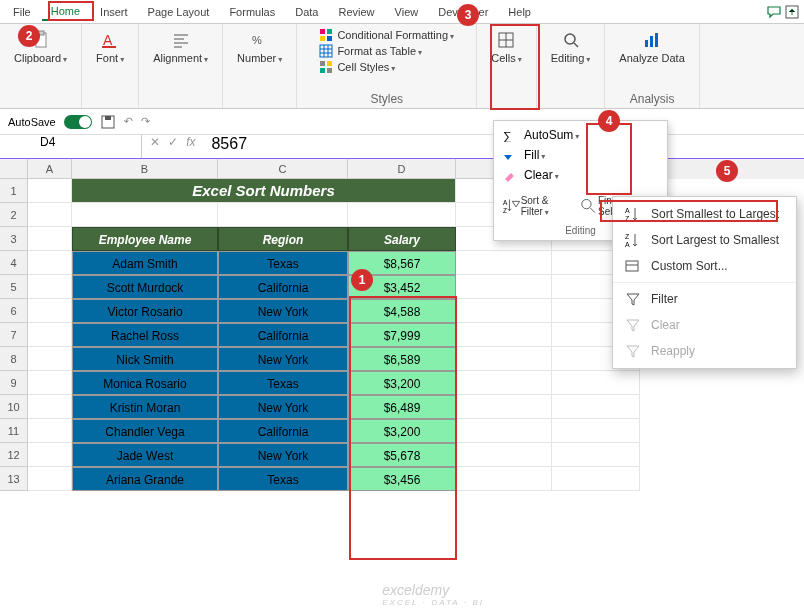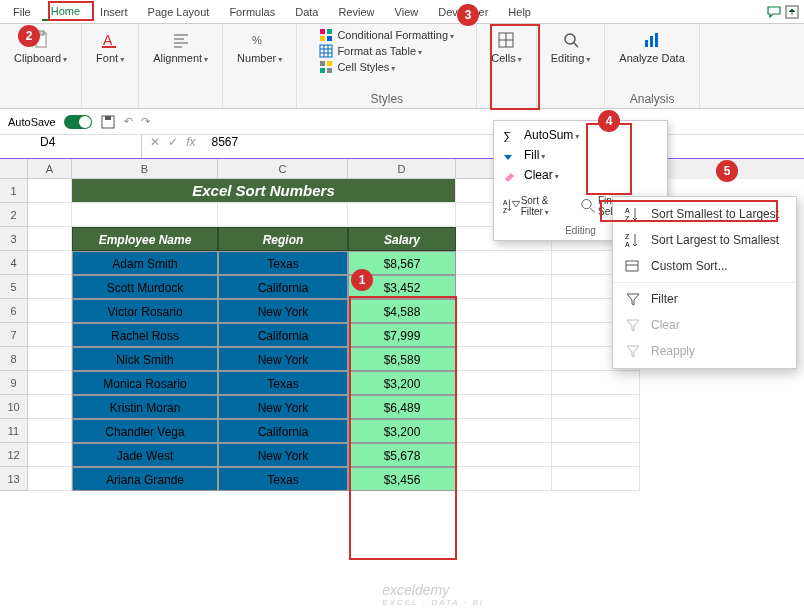--- a/index.html
+++ b/index.html
@@ -39,21 +39,21 @@
 
 
 .autosave-row { display: flex; align-items: center; gap: 8px; height: 26px; padding: 0 8px; border-bottom: 1px solid #ddd; font-size: 11px; }
 .switch { width: 28px; height: 14px; background: #107c41; border-radius: 7px; position: relative; }
 .switch::after { content: ''; position: absolute; right: 1px; top: 1px; width: 12px; height: 12px; background: #fff; border-radius: 50%; }
 
 
 .fbar { display: flex; height: 24px; border-bottom: 1px solid #8b5cf6; padding-left: 32px; }
 .namebox { width: 110px; padding: 0 8px; border-right: 1px solid #ccc; font-size: 12px; }
 .fbar-icons { display: flex; gap: 8px; padding: 0 8px; color: #999; }
-.fval { padding: 0 8px; font-size: 12px; }
+.fval { padding: 0 8px; font-size: 16px; }
 
 
 .grid-wrap { position: relative; }
 .colheads { display: flex; height: 20px; background: #f0f0f0; }
 .rowhead-corner { width: 28px; border-right: 1px solid #ccc; border-bottom: 1px solid #ccc; background: #f0f0f0; }
 .colhead { border-right: 1px solid #ccc; border-bottom: 1px solid #ccc; text-align: center; font-size: 11px; color: #555; line-height: 20px; }
 .row { display: flex; height: 24px; }
 .rowhead { width: 28px; border-right: 1px solid #ccc; border-bottom: 1px solid #ccc; background: #f0f0f0; text-align: center; font-size: 11px; color: #555; line-height: 24px; }
 .cell { border-right: 1px solid #e4e4e4; border-bottom: 1px solid #e4e4e4; padding: 0 6px; line-height: 24px; font-size: 12px; overflow: hidden; white-space: nowrap; }
 .colA { width: 44px; } .colB { width: 146px; } .colC { width: 130px; } .colD { width: 108px; } .colE { width: 96px; } .colF { width: 88px; }

